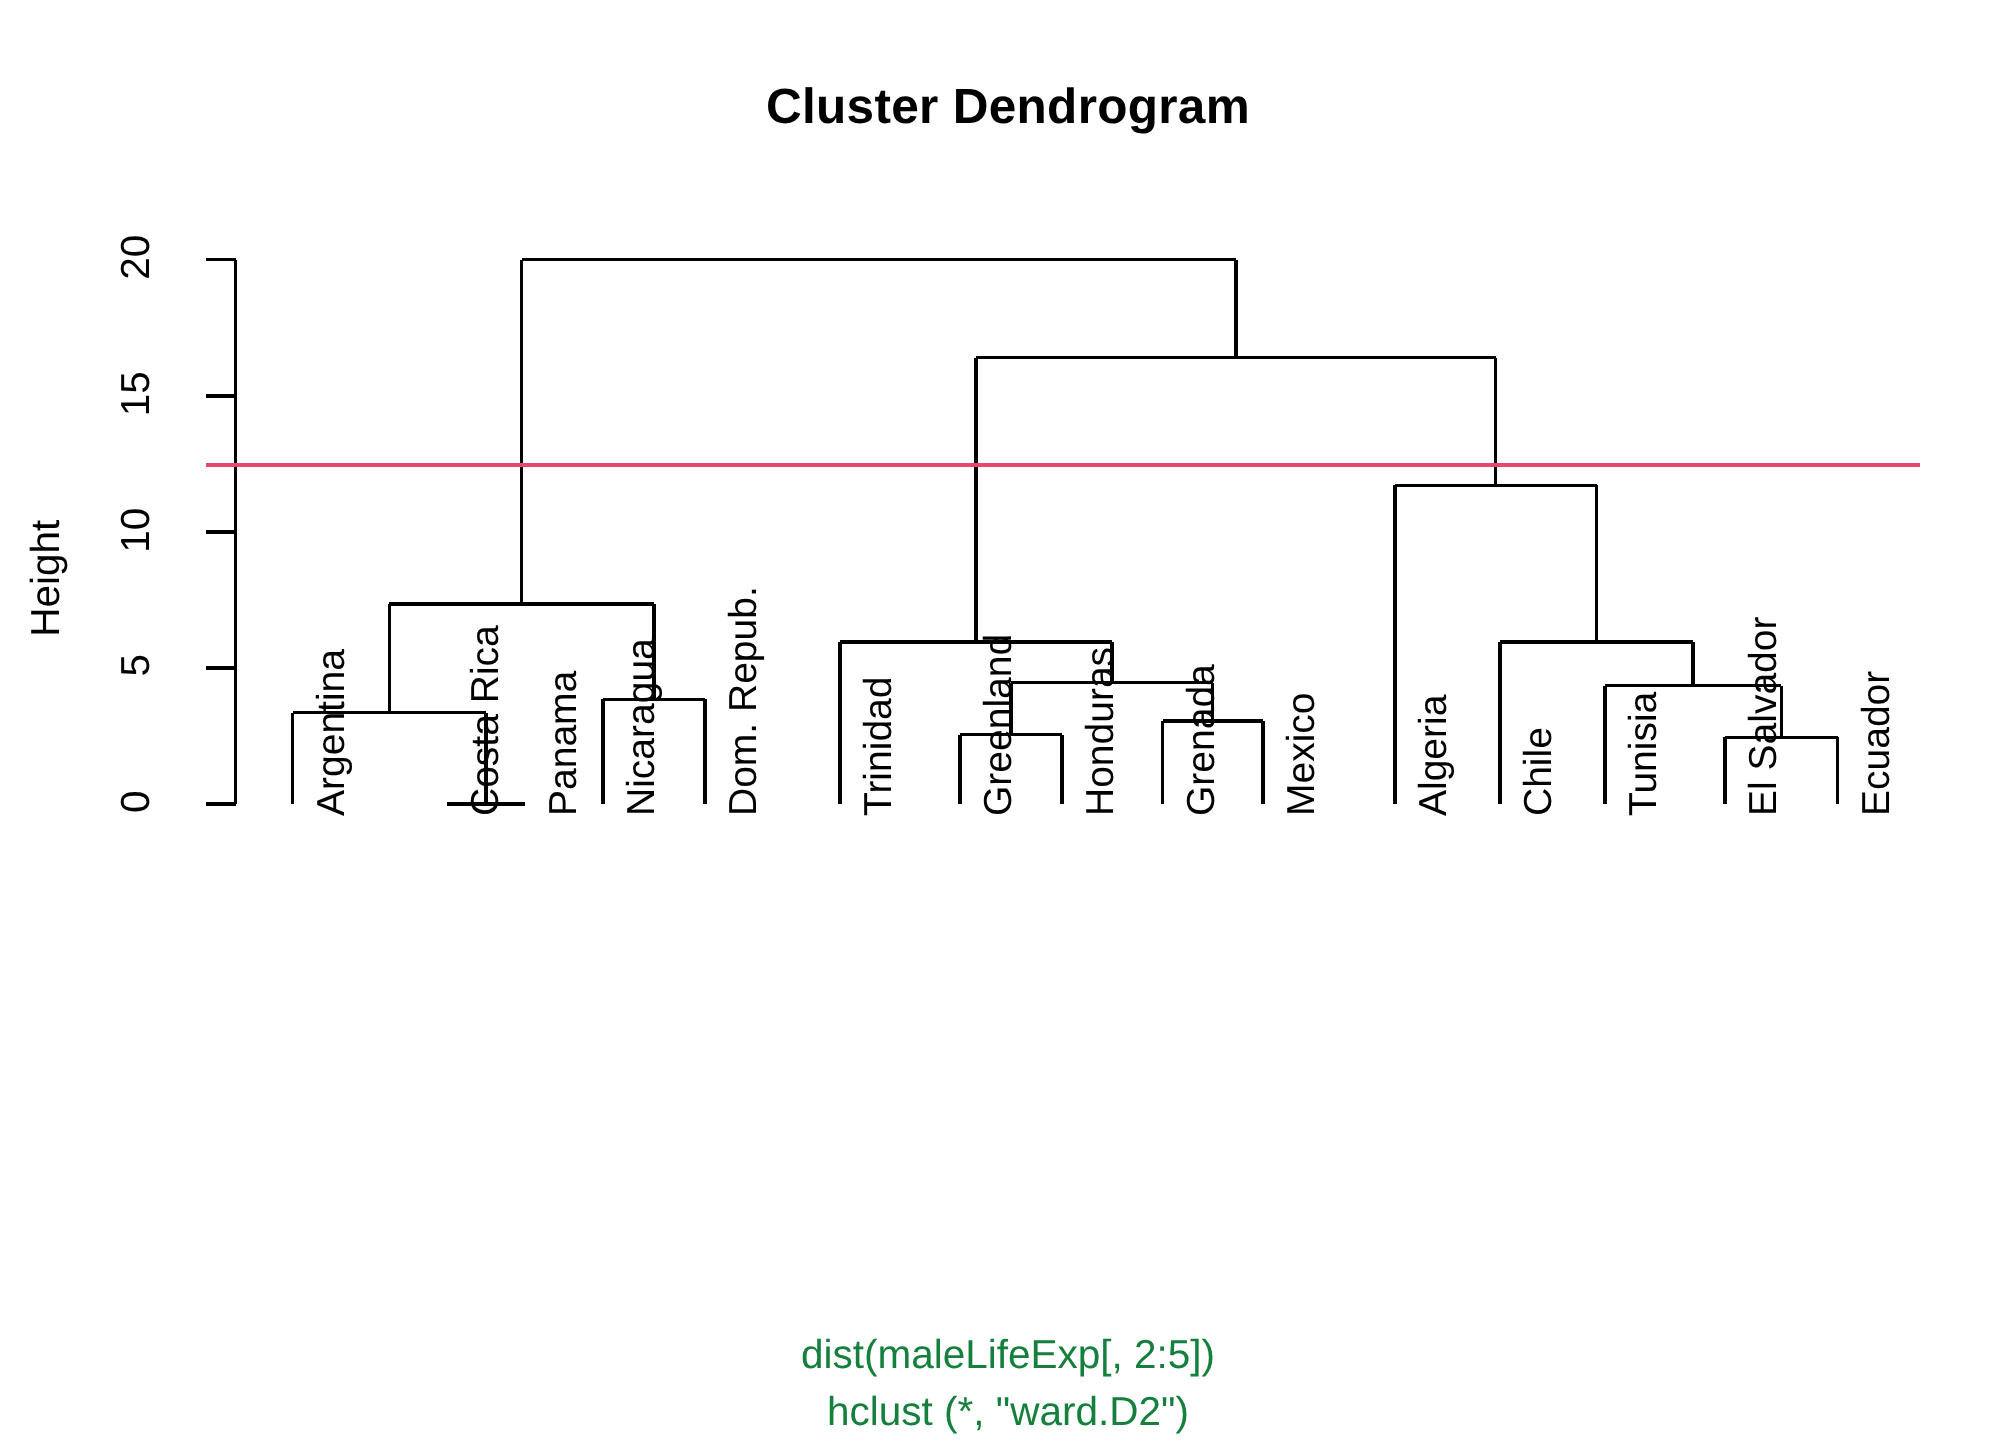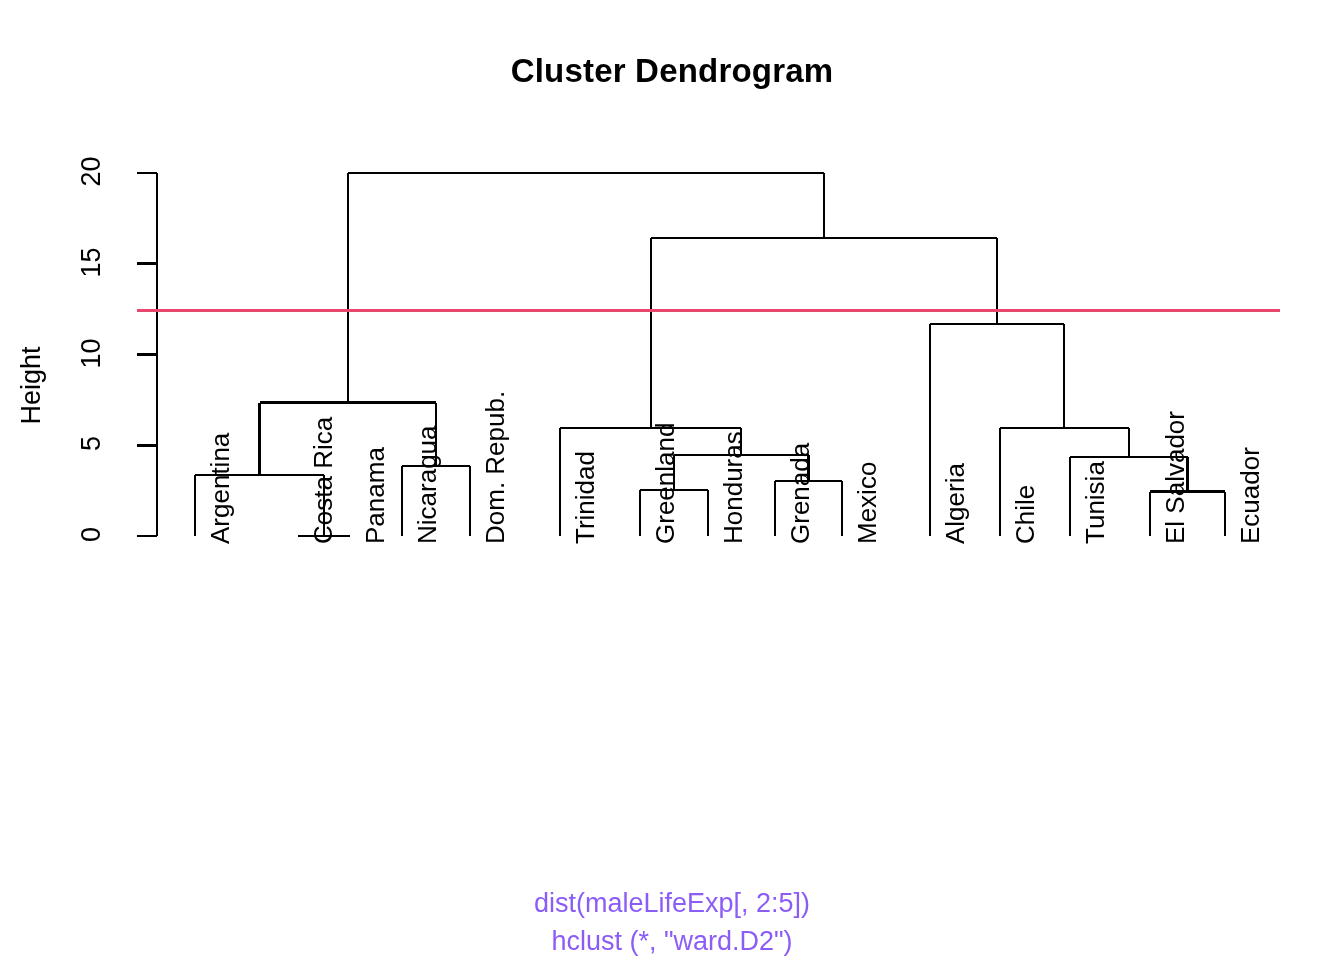--- a/index.html
+++ b/index.html
@@ -68,21 +68,21 @@
   }
   #caption {
     position: absolute;
     left: 0;
     top: 884px;
     width: 1344px;
     text-align: center;
     font-size: 27px;
     line-height: 38px;
     font-family: "Liberation Sans", sans-serif;
-    color: #8b5cf6;
+    color: #15803d;
   }
   svg { position: absolute; left: 0; top: 0; }
 </style>
 </head>
 <body>
 
 <div id="plot">
 
   <div id="title">Cluster Dendrogram</div>
 

